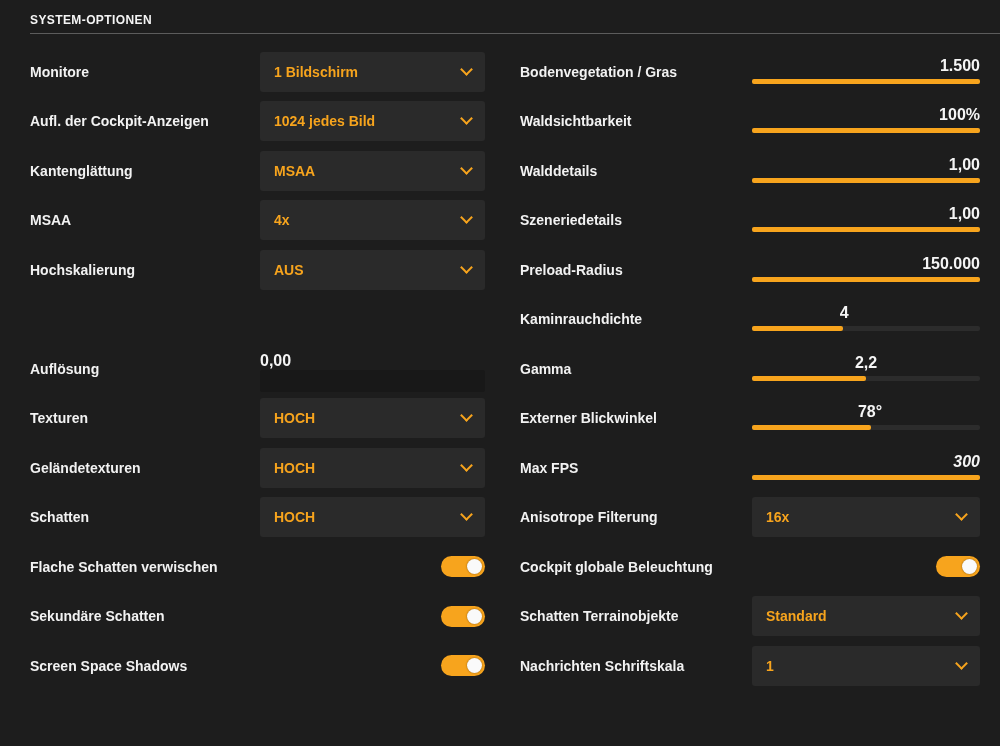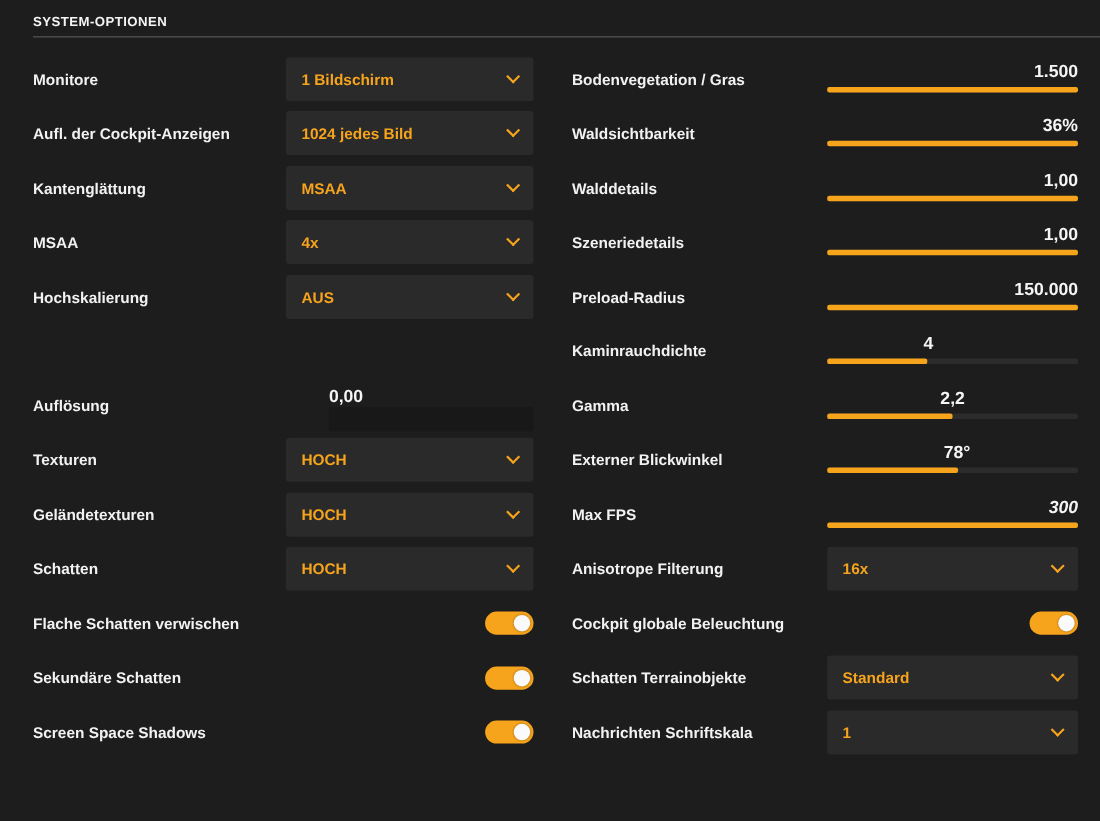--- a/index.html
+++ b/index.html
@@ -69,21 +69,21 @@
     position:absolute;top:0;
     font-size:16px;font-weight:700;color:#f5f5f5;
     white-space:nowrap;
   }
   .track{
     position:absolute;left:0;right:0;bottom:3px;height:5px;
     background:#2c2c2c;border-radius:2px;
   }
   .fill{height:100%;background:var(--accent);border-radius:2px;}
   
-  .col-left .slider{height:46px;margin-left:39px;}
+  .col-left .slider{height:46px;}
   .col-left .slider .slider-value{top:6px;}
   .col-left .slider .track{top:24px;bottom:auto;height:22px;background:#181818;border-radius:2px;}
 
   
   .toggle{
     width:44px;height:21px;border-radius:12px;
     background:#3a3a3a;position:relative;margin-left:auto;cursor:pointer;flex:none;
   }
   .toggle.on{background:var(--accent);}
   .knob{
@@ -240,21 +240,21 @@
           <div class="fill" style="width: 100%;"></div>
         </div>
       </div>
     </div>
   </div>
 
   <div class="row">
     <div class="label">Waldsichtbarkeit</div>
     <div class="control">
       <div class="slider">
-        <span class="slider-value" style="left: 100%; transform: translateX(-100%);">36%</span>
+        <span class="slider-value" style="left: 100%; transform: translateX(-100%);">100%</span>
         <div class="track">
           <div class="fill" style="width: 100%;"></div>
         </div>
       </div>
     </div>
   </div>
 
   <div class="row">
     <div class="label">Walddetails</div>
     <div class="control">

